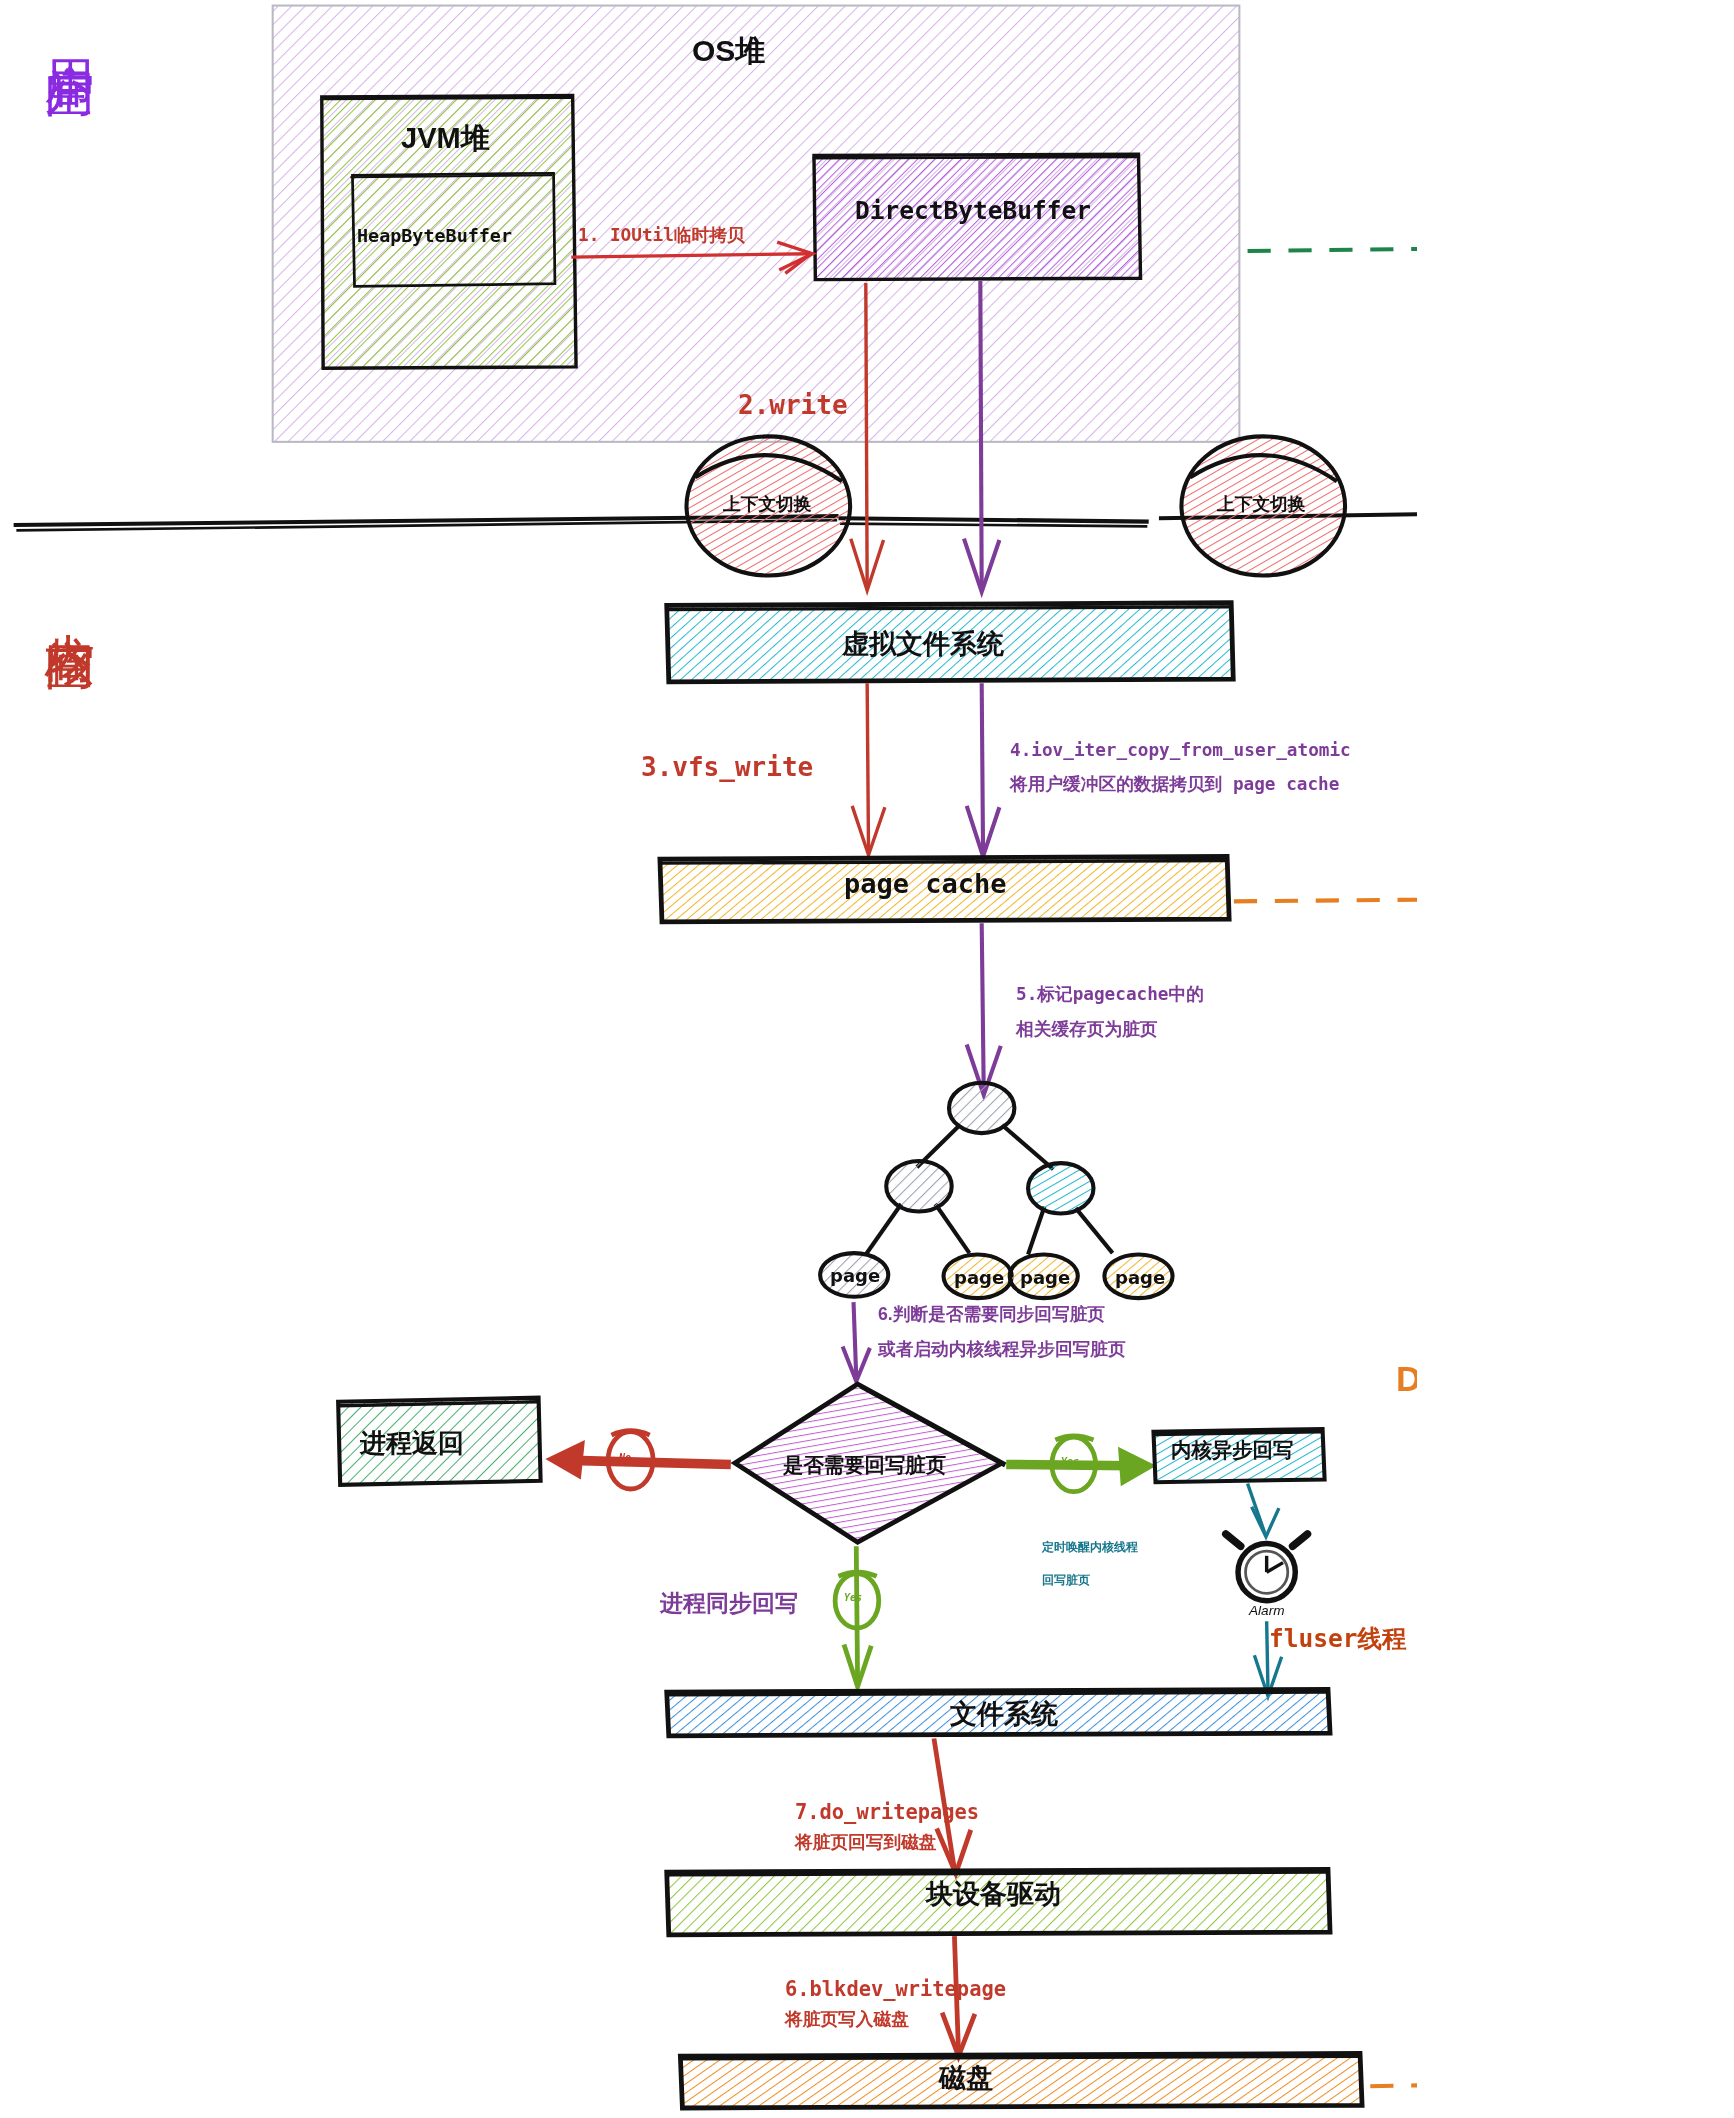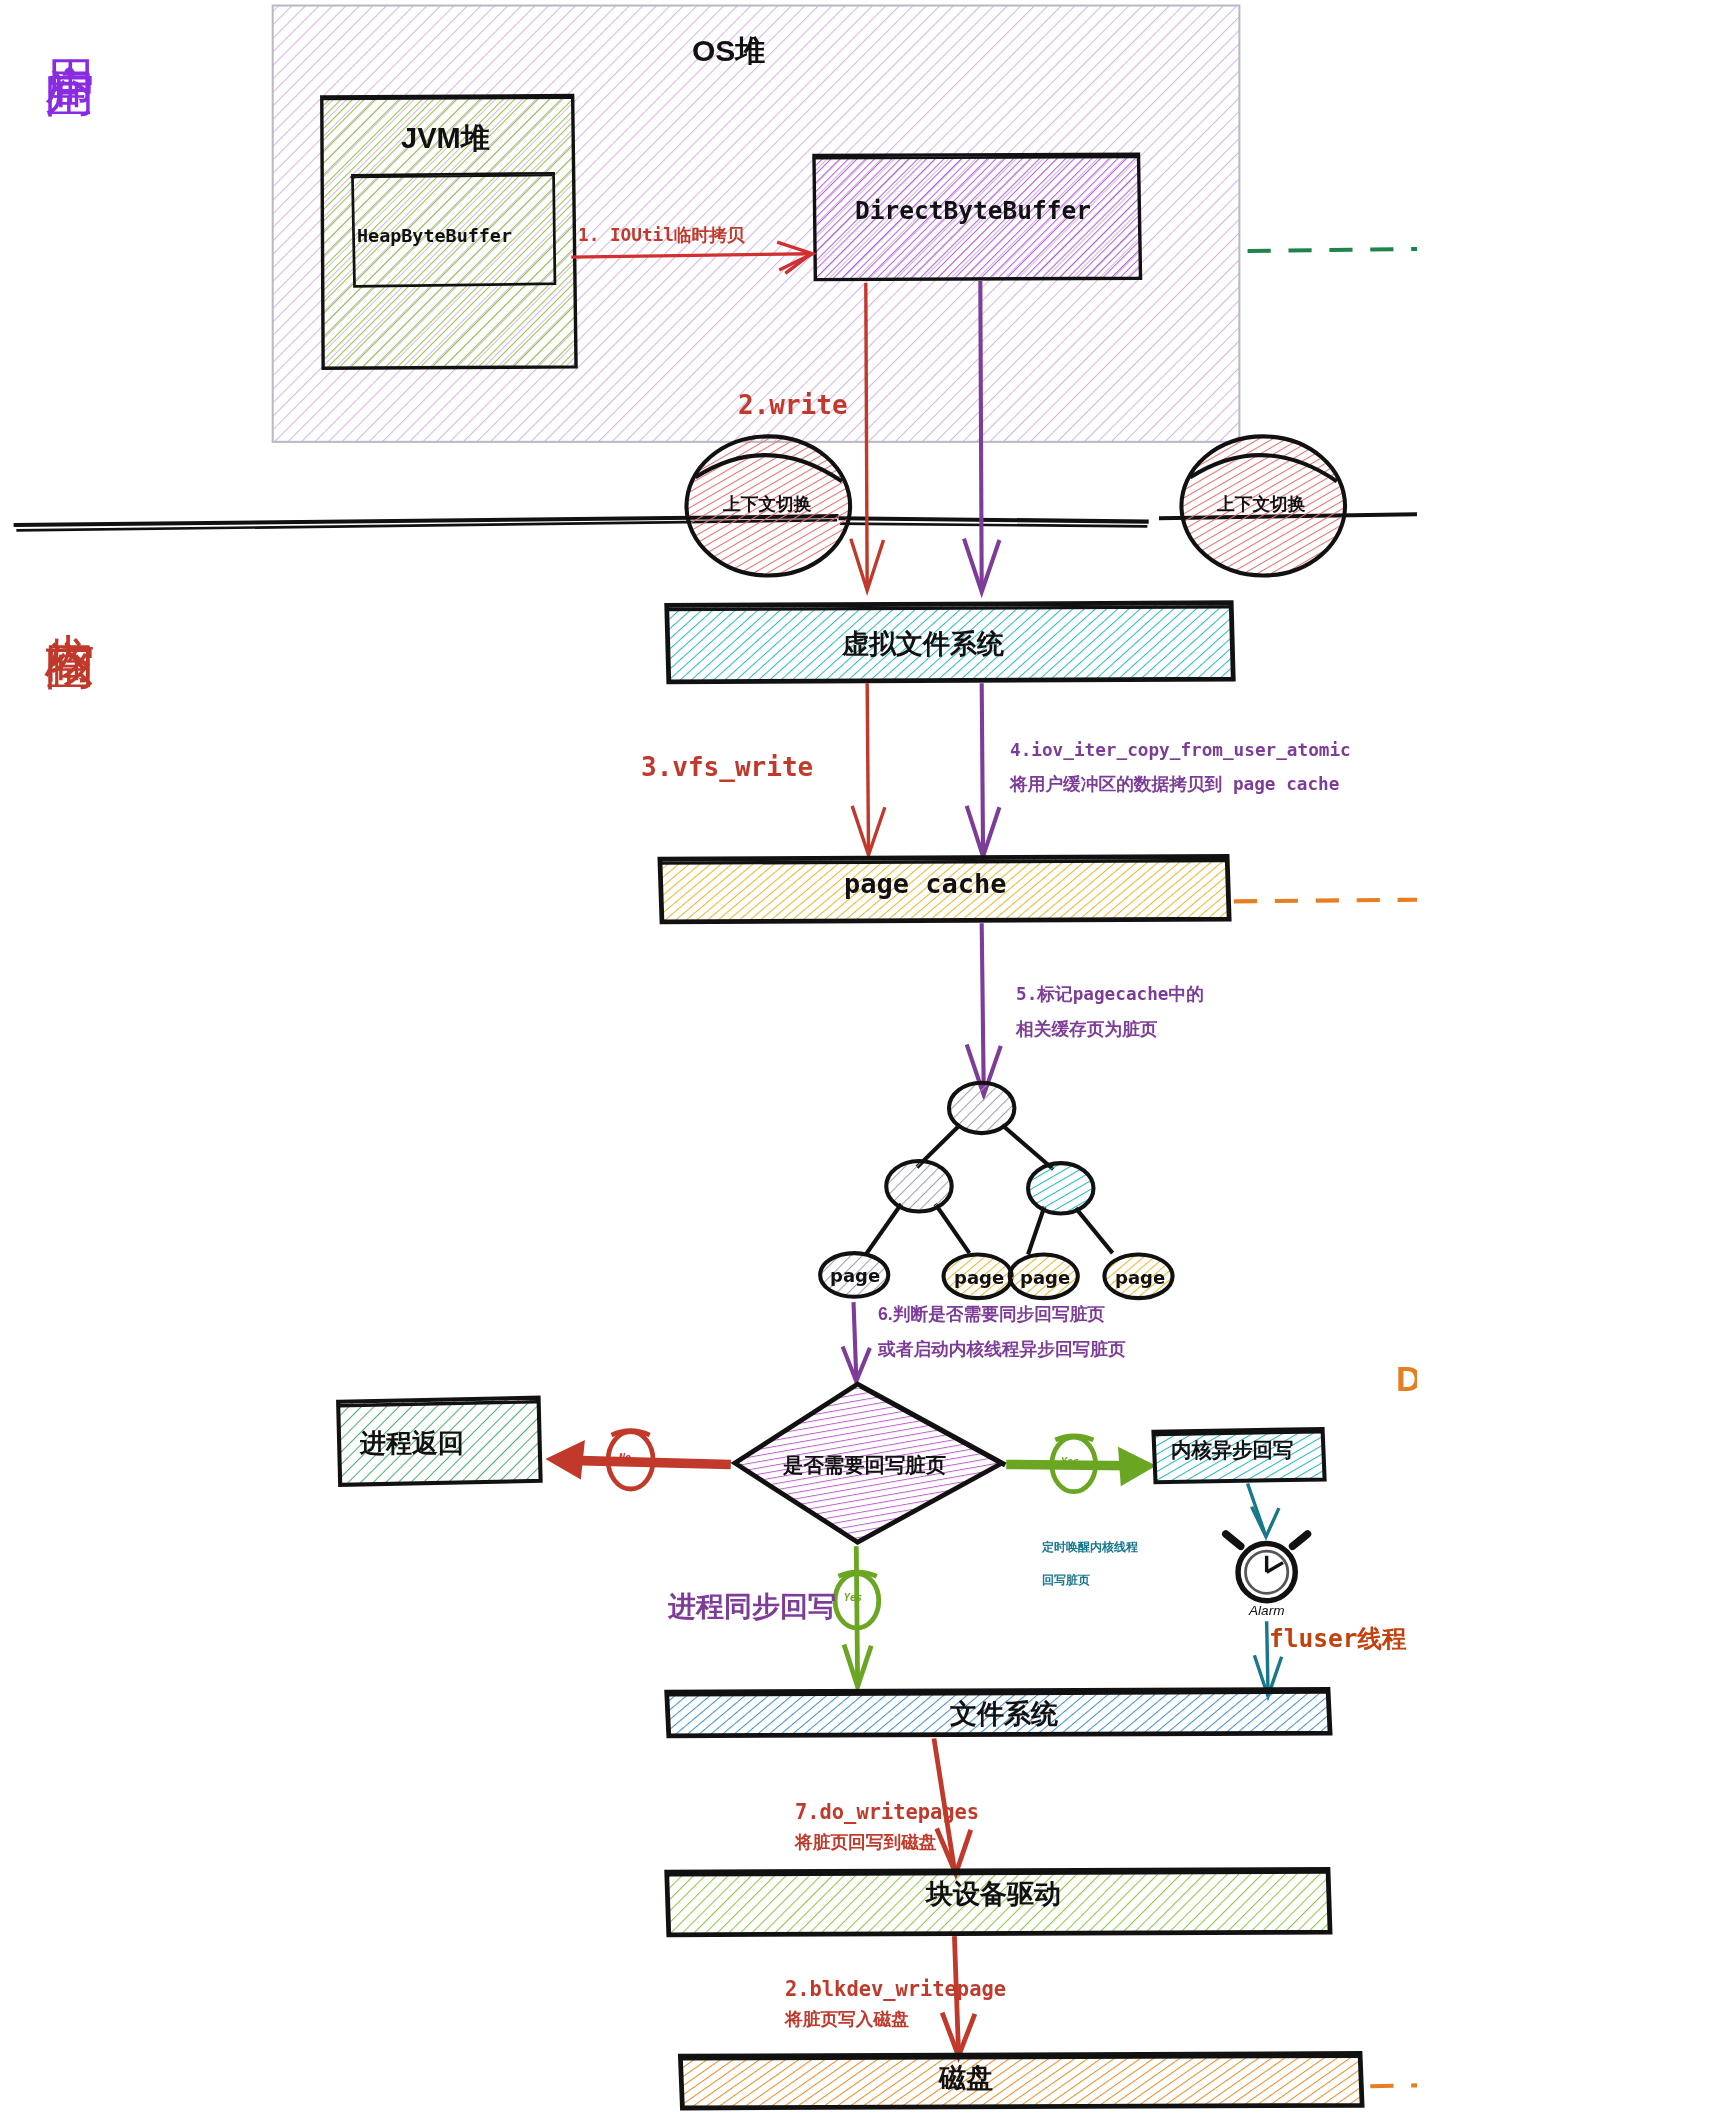--- a/index.html
+++ b/index.html
@@ -29,21 +29,21 @@
   .small-mono { font-family:"DejaVu Sans Mono", monospace; font-size:18.4px; color:#111; font-weight:700; }
 
   .step-red { color:#C0392B; font-family:"DejaVu Sans Mono", monospace; font-size:20.4px; font-weight:700; }
   .step-red-cn { color:#C0392B; font-size:17.7px; font-weight:700; }
   .step-purple { color:#7D3C98; font-family:"DejaVu Sans Mono", monospace; font-size:17.7px; font-weight:700; }
   .step-purple-cn { color:#7D3C98; font-size:17.7px; font-weight:700; }
   .step-teal-cn { color:#17788D; font-size:12px; font-weight:700; }
 
   .big-green { color:#1E8449; font-size:35px; font-weight:700; letter-spacing:0.7px; }
   .big-orange { color:#E67E22; font-size:35px; font-weight:700; letter-spacing:0.7px; }
-  .mid-purple { color:#7D3C98; font-size:28px; font-weight:700;margin-left:8px; }
+  .mid-purple { color:#7D3C98; font-size:23px; font-weight:700; }
   .mid-teal { color:#c2410c; font-size:24.5px; font-weight:700; font-family:"DejaVu Sans Mono", monospace; }
 
   .ctx-label { font-size:17.7px; color:#111; font-weight:700; }
   .yesno { font-family:"DejaVu Sans Mono", monospace; font-size:10px; font-weight:700; font-style:italic; }
   .alarmtxt { font-size:13.6px; color:#111; font-style:italic; }
   .pagetxt { font-family:"DejaVu Sans", sans-serif; font-size:18px; color:#111; font-weight:700; }
   .diamondtxt { font-size:20.4px; color:#111; font-weight:700; }
 </style>
 </head>
 <body>
@@ -326,21 +326,21 @@
 
 <div class="lbl step-purple" style="left:1016px; top:982px;">5.标记pagecache中的</div>
 <div class="lbl step-purple-cn" style="left:1016px; top:1017px;">相关缓存页为脏页</div>
 
 <div class="lbl step-purple-cn" style="left:878px; top:1302px;">6.判断是否需要同步回写脏页</div>
 <div class="lbl step-purple-cn" style="left:878px; top:1337px;">或者启动内核线程异步回写脏页</div>
 
 <div class="lbl step-red" style="left:795px; top:1800px;">7.do_writepages</div>
 <div class="lbl step-red-cn" style="left:795px; top:1830px;">将脏页回写到磁盘</div>
 
-<div class="lbl step-red" style="left:785px; top:1977px;">2.blkdev_writepage</div>
+<div class="lbl step-red" style="left:785px; top:1977px;">6.blkdev_writepage</div>
 <div class="lbl step-red-cn" style="left:785px; top:2007px;">将脏页写入磁盘</div>
 
 <div class="lbl ctx-label" style="left:723px; top:492px;">上下文切换</div>
 <div class="lbl ctx-label" style="left:1217px; top:492px;">上下文切换</div>
 
 <div class="lbl big-green" style="left:1438px; top:498px;">CPU拷贝</div>
 <div class="lbl big-orange" style="left:1396px; top:1356px;">DMA拷贝</div>
 
 <div class="lbl boxtitle" style="left:842px; top:626px;">虚拟文件系统</div>
 <div class="lbl boxtitle boxtitle-mono" style="left:844px; top:868px;">page cache</div>

